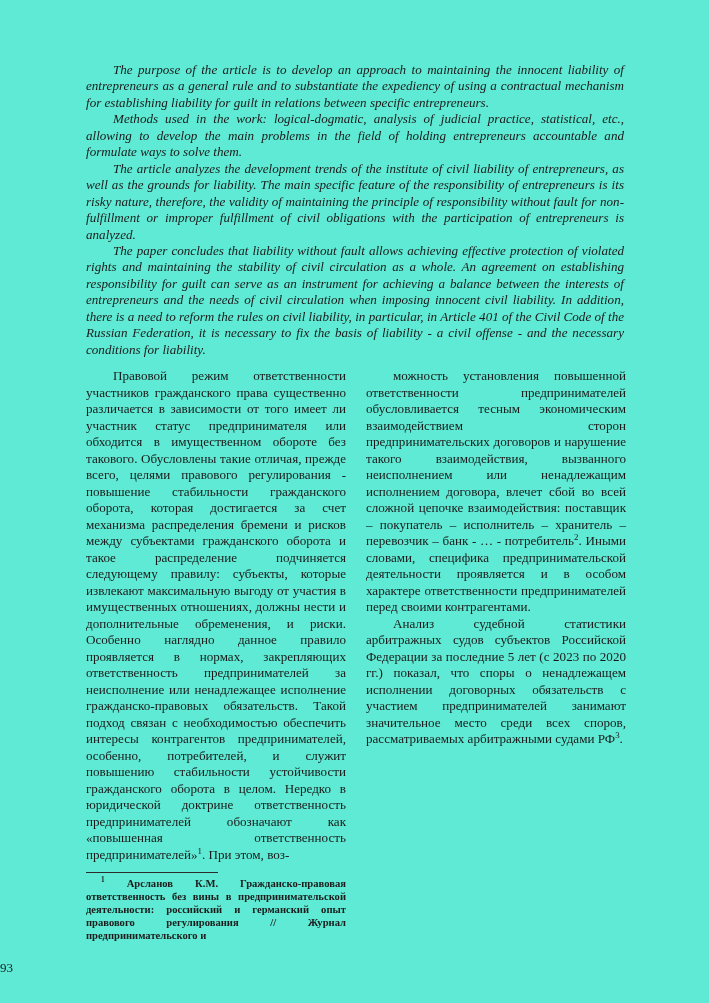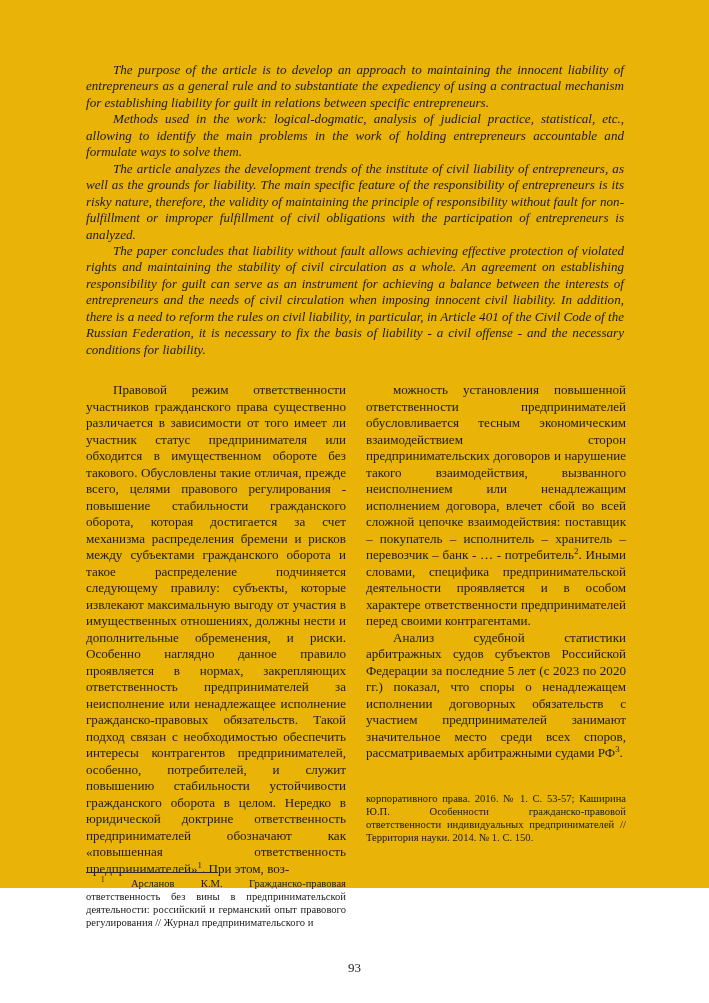--- a/index.html
+++ b/index.html
@@ -14,22 +14,22 @@
     position: relative;
     overflow: hidden;
     font-family: "Liberation Serif", "DejaVu Serif", serif;
     color: #1a1a1a;
   }
 
   .page {
     position: absolute;
     left: 0; top: 0;
     width: 709px;
-    height: 888px;
-    background: #eab308;
+    height: 1003px;
+    background: #5eead4;
   }
 
   
   .abstract {
     position: absolute;
     left: 86px;
     top: 62px;
     width: 538px;
   }
   .abstract p {
@@ -40,21 +40,21 @@
     text-align: justify;
     text-indent: 27px;
     hyphens: auto;
     -webkit-hyphens: auto;
   }
 
   
   .columns {
     position: absolute;
     left: 86px;
-    top: 382px;
+    top: 368px;
     width: 540px;
     height: 420px;
     display: flex;
     gap: 20px;
   }
   .col {
     width: 260px;
     position: relative;
   }
   .col p {
@@ -92,44 +92,45 @@
     hyphens: auto;
     -webkit-hyphens: auto;
   }
   .footnotes p.cont {
     text-indent: 0;
   }
 
   #footnotes-left {
     left: 86px;
     top: 872px;
+    font-weight: bold;
   }
   #footnotes-right {
     left: 366px;
     top: 792px;
   }
 
   
   .page-number {
     position: absolute;
     left: 0;
     top: 960px;
     width: 709px;
-    text-align: center;
+    text-align: left;
     font-size: 13px;
   }
 </style>
 </head>
 <body>
 
 <div class="page">
 
   <section class="abstract">
     <p>The purpose of the article is to develop an approach to maintaining the innocent liability of entrepreneurs as a general rule and to substantiate the expediency of using a contractual mechanism for establishing liability for guilt in relations between specific entrepreneurs.</p>
-    <p>Methods used in the work: logical-dogmatic, analysis of judicial practice, statistical, etc., allowing to identify the main problems in the work of holding entrepreneurs accountable and formulate ways to solve them.</p>
+    <p>Methods used in the work: logical-dogmatic, analysis of judicial practice, statistical, etc., allowing to develop the main problems in the field of holding entrepreneurs accountable and formulate ways to solve them.</p>
     <p>The article analyzes the development trends of the institute of civil liability of entrepreneurs, as well as the grounds for liability. The main specific feature of the responsibility of entrepreneurs is its risky nature, therefore, the validity of maintaining the principle of responsibility without fault for non-fulfillment or improper fulfillment of civil obligations with the participation of entrepreneurs is analyzed.</p>
     <p>The paper concludes that liability without fault allows achieving effective protection of violated rights and maintaining the stability of civil circulation as a whole. An agreement on establishing responsibility for guilt can serve as an instrument for achieving a balance between the interests of entrepreneurs and the needs of civil circulation when imposing innocent civil liability. In addition, there is a need to reform the rules on civil liability, in particular, in Article 401 of the Civil Code of the Russian Federation, it is necessary to fix the basis of liability - a civil offense - and the necessary conditions for liability.</p>
   </section>
 
   <div class="columns">
 
     <div class="col">
       <p><span>Правовой режим ответственности участников гражданского права существенно различается в зависимости от того имеет ли участник статус предпринимателя или обходится в имущественном обороте без такового. Обусловлены такие отличая, прежде всего, целями правового регулирования - повышение стабильности гражданского оборота, которая достигается за счет механизма распределения бремени и рисков между субъектами гражданского оборота и такое распределение подчиняется следующему правилу: субъекты, которые извлекают максимальную выгоду от участия в имущественных отношениях, должны нести и дополнительные обременения, и риски. Особенно наглядно данное правило проявляется в нормах, закрепляющих ответственность предпринимателей за неисполнение или ненадлежащее исполнение гражданско-правовых обязательств. Такой подход связан с необходимостью обеспечить интересы контрагентов предпринимателей, особенно, потребителей, и служит повышению стабильности устойчивости гражданского оборота в целом. Нередко в юридической доктрине ответственность предпринимателей обозначают как «повышенная ответственность предпринимателей»</span><sup>1</sup><span>. При этом, воз-</span></p>
     </div>
 
@@ -139,18 +140,17 @@
     </div>
 
   </div>
 
   <div class="footnotes" id="footnotes-left">
     <div class="rule"></div>
     <p><sup>1</sup> <span>Арсланов К.М. Гражданско-правовая ответственность без вины в предпринимательской деятельности: российский и германский опыт правового регулирования // Журнал предпринимательского и</span></p>
   </div>
 
   <div class="footnotes" id="footnotes-right">
-    <p class="cont">корпоративного права. 2016. № 1. С. 53-57; Каширина Ю.П. Особенности гражданско-правовой ответственности индивидуальных предпринимателей // Территория науки. 2014. № 1. С. 150.</p>
   </div>
 
   <div class="page-number">93</div>
 
 </div>
 
 </body></html>

